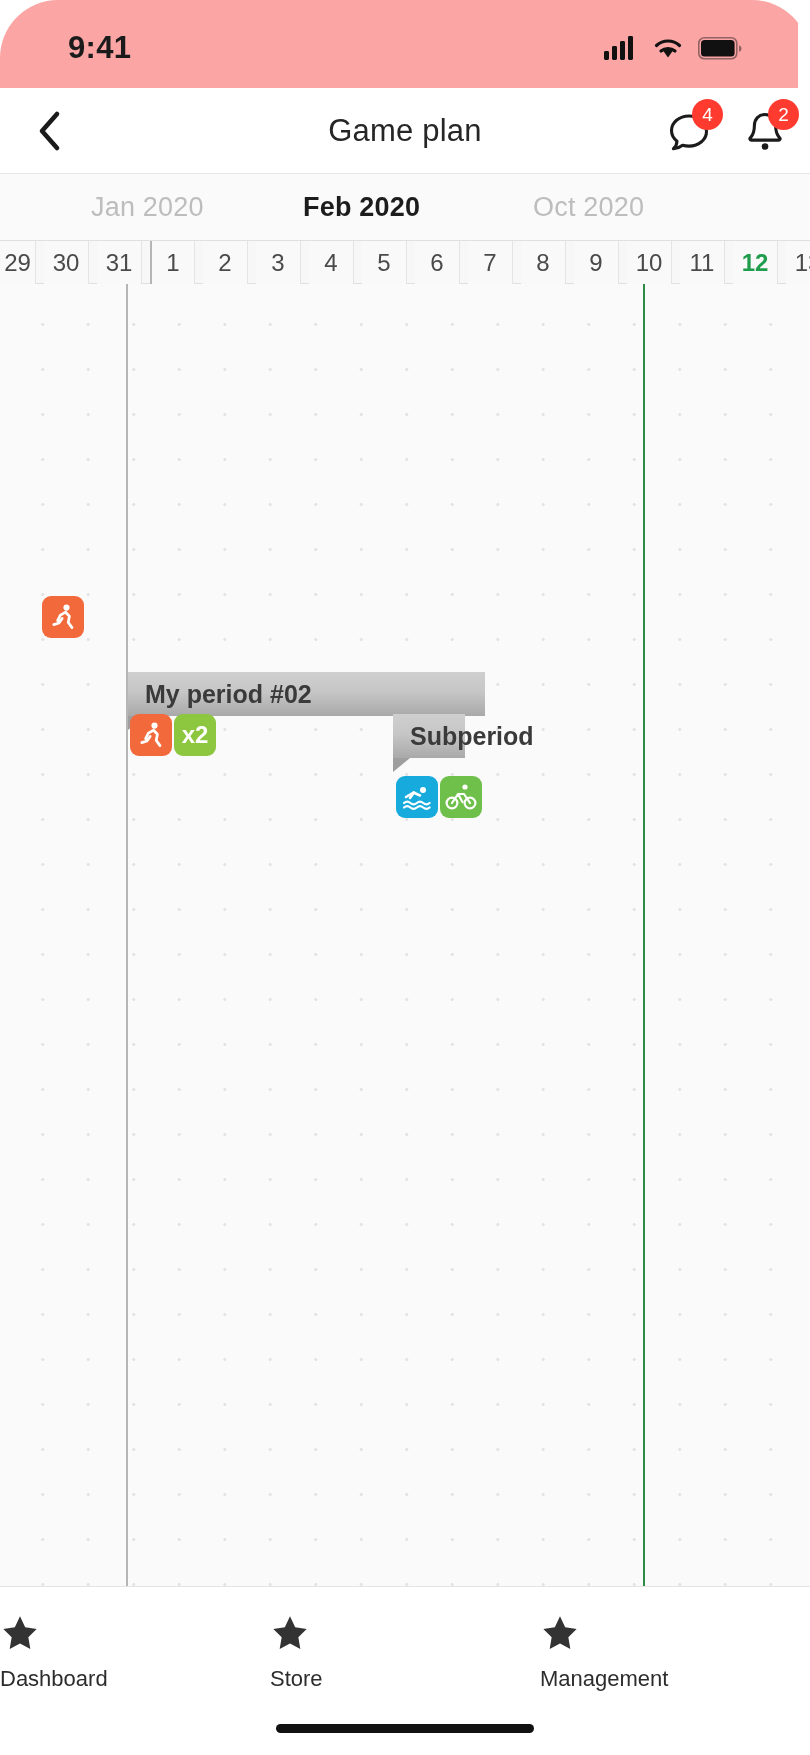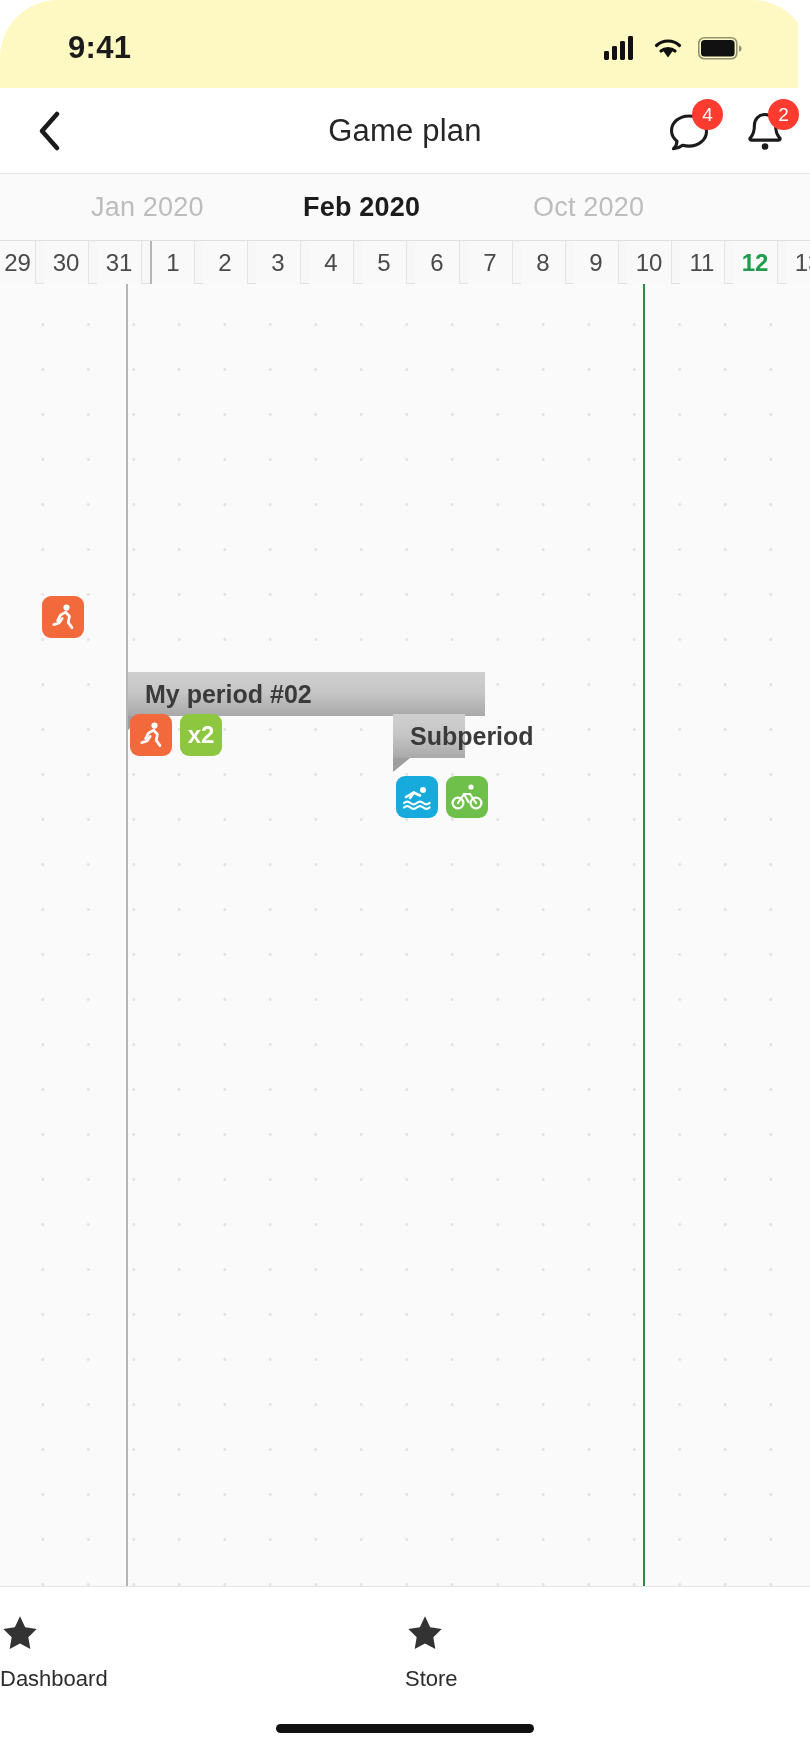--- a/index.html
+++ b/index.html
@@ -17,21 +17,21 @@
     background:#ffffff;
     border-radius:58px;
     overflow:hidden;
   }
 
   
   .statusbar {
     position:absolute; top:0; left:0; right:12px; height:88px;
     display:flex; align-items:center; justify-content:space-between;
     padding:0 56px 0 68px;
-    background:#fef9c3;
+    background:#fca5a5;
   }
   .status-time {
     font-size:31px; font-weight:bold; color:#1b1b1b; letter-spacing:.3px;
     padding-top:8px;
   }
   .status-icons { display:flex; align-items:center; gap:14px; padding-top:8px; }
 
   
   .header {
     position:absolute; top:88px; left:0; right:0; height:85px;
@@ -125,21 +125,21 @@
     font-size:25px; font-weight:bold; color:#3a3a3a;
     cursor:pointer;
   }
   .period .tail {
     position:absolute; left:0; bottom:-14px;
     width:0; height:0;
     border-left:17px solid #9e9e9e;
     border-bottom:14px solid transparent;
   }
   .badges {
-    position:absolute; display:flex; gap:8px;
+    position:absolute; display:flex; gap:2px;
   }
   .sq {
     width:42px; height:42px; border-radius:9px;
     display:flex; align-items:center; justify-content:center;
     color:#fff; font-size:24px; font-weight:bold;
     cursor:pointer;
   }
   .sq.orange { background:#F2693C; }
   .sq.green  { background:#8DC63F; }
   .sq.blue   { background:#16AADD; }
@@ -307,15 +307,21 @@
           <path d="M12 2 L15.1 8.6 L22 9.6 L17 14.6 L18.2 21.6 L12 18.3 L5.8 21.6 L7 14.6 L2 9.6 L8.9 8.6 Z" fill="#333"></path>
         </svg>
         <span class="tab-label">Dashboard</span>
       </div>
       <div class="tab">
         <svg width="40" height="40" viewBox="0 0 24 24">
           <path d="M12 2 L15.1 8.6 L22 9.6 L17 14.6 L18.2 21.6 L12 18.3 L5.8 21.6 L7 14.6 L2 9.6 L8.9 8.6 Z" fill="#333"></path>
         </svg>
         <span class="tab-label">Store</span>
       </div>
+      <div class="tab">
+        <svg width="40" height="40" viewBox="0 0 24 24">
+          <path d="M12 2 L15.1 8.6 L22 9.6 L17 14.6 L18.2 21.6 L12 18.3 L5.8 21.6 L7 14.6 L2 9.6 L8.9 8.6 Z" fill="#333"></path>
+        </svg>
+        <span class="tab-label">Management</span>
+      </div>
     </div>
   <div class="home-indicator"></div>
 </div>
 
 </body></html>

